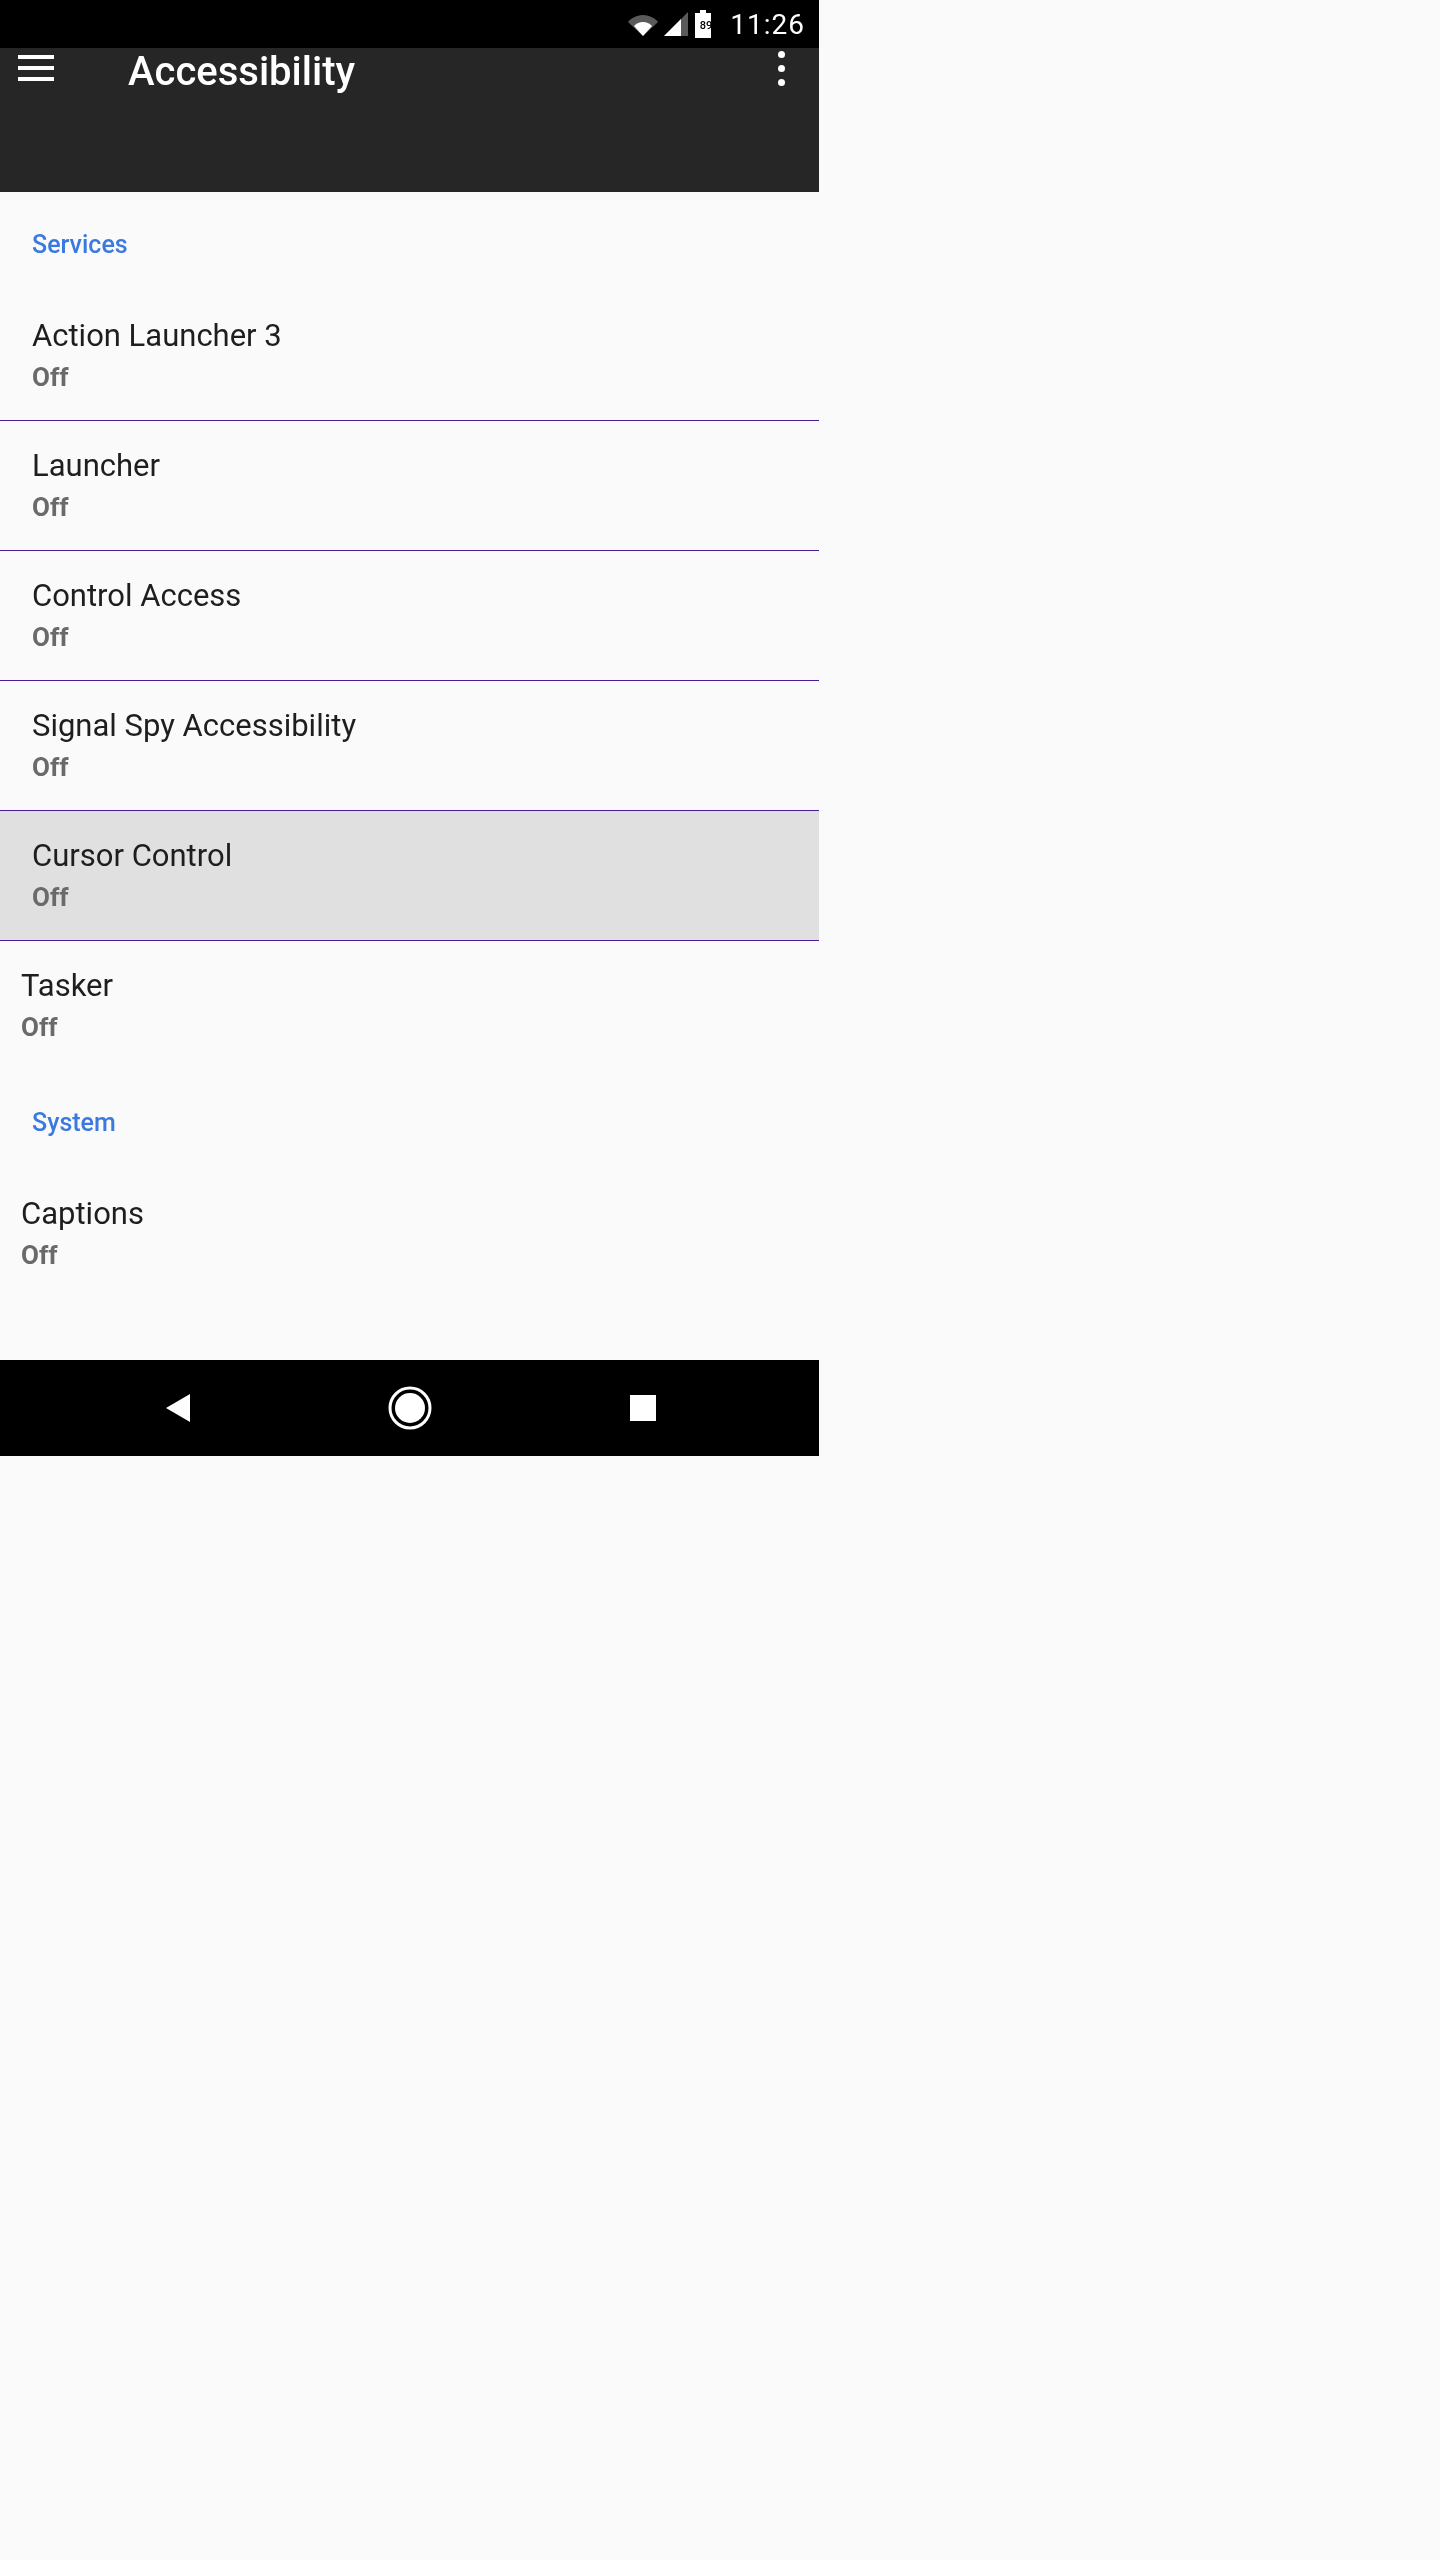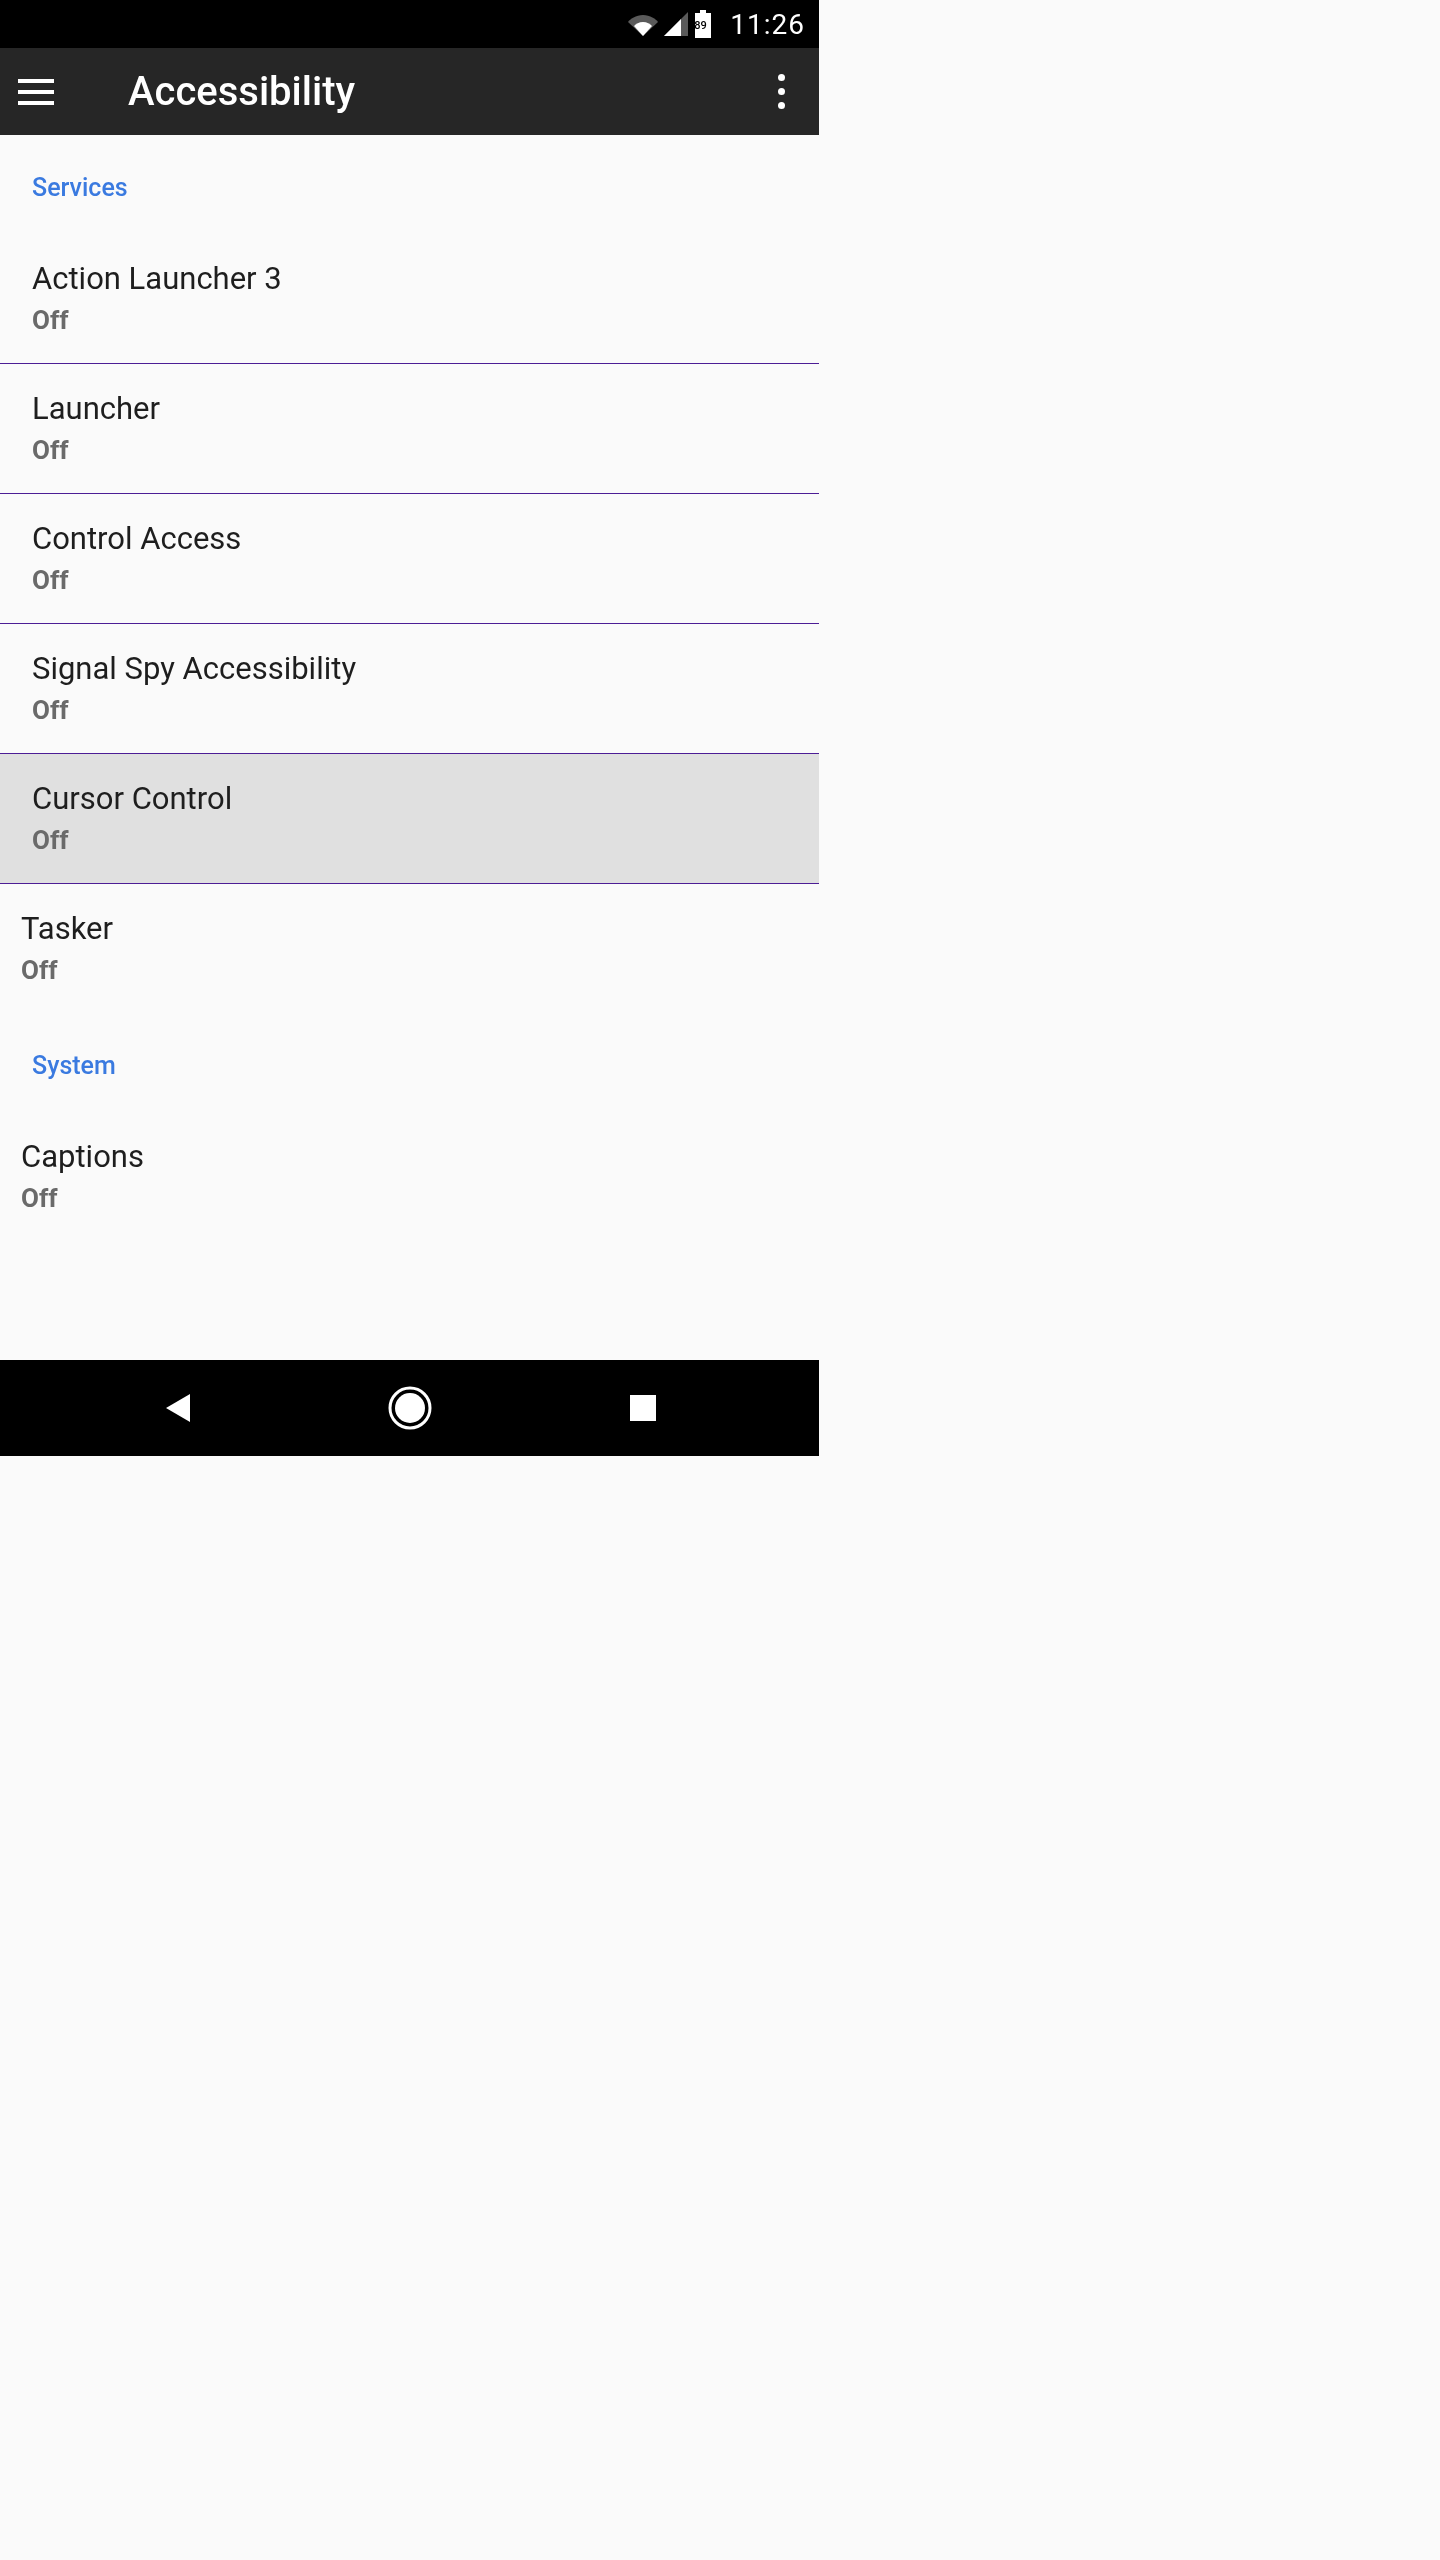--- a/index.html
+++ b/index.html
@@ -27,24 +27,23 @@
       gap: 6px;
       color: #fff;
     }
     .status-time {
       font-size: 28px;
       font-weight: 400;
       letter-spacing: 1px;
       margin-left: 12px;
     }
     .app-bar {
-      height: 87px;
+      height: 144px;
       background: #262626;
       display: flex;
-      align-items: center;
       padding: 0 18px;
       color: #fff;
     }
     .hamburger-icon {
       width: 40px;
       height: 40px;
       display: flex;
       flex-direction: column;
       justify-content: center;
       gap: 7px;
@@ -129,21 +128,21 @@
       justify-content: center;
       cursor: pointer;
     }
     .wifi-icon svg, .cell-icon svg, .batt-icon svg {
       display: block;
     }
     .batt-wrap {
       position: relative;
       display: flex;
       align-items: center;
-      justify-content: flex-start;
+      justify-content: flex-end;
     }
     .batt-text {
       position: absolute;
       font-size: 11px;
       color: #000;
       font-weight: 500;
       top: 9px;
     }
   </style>
 </head>

